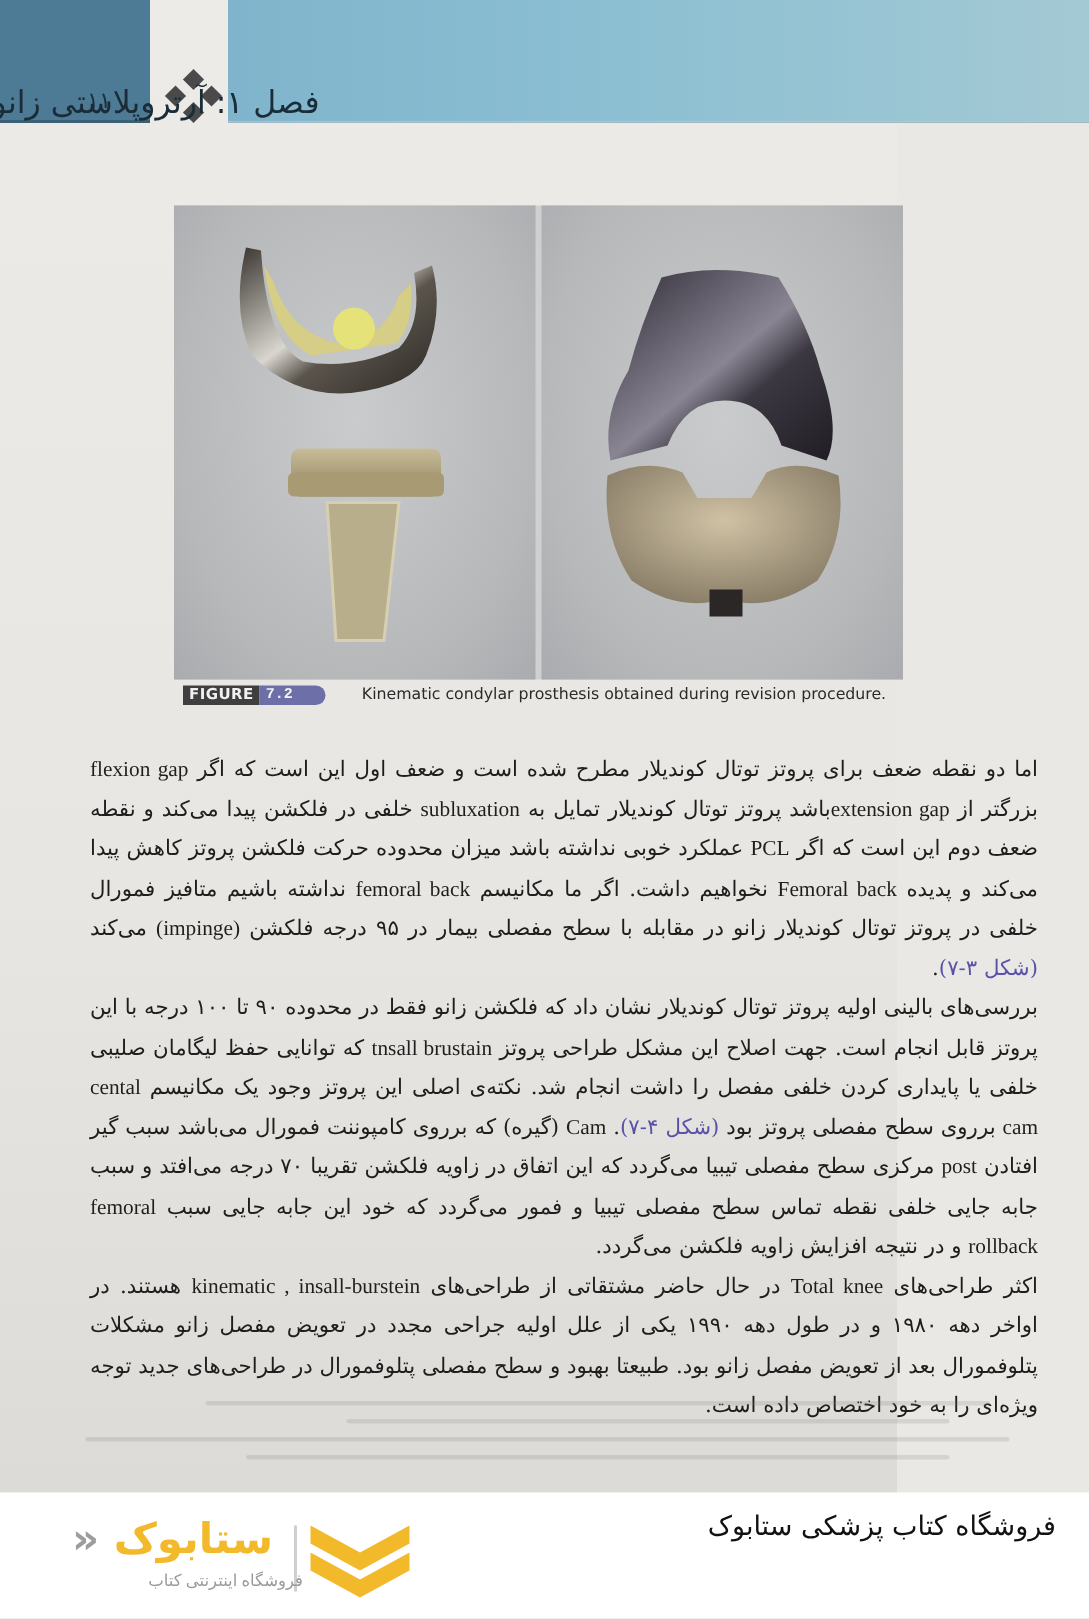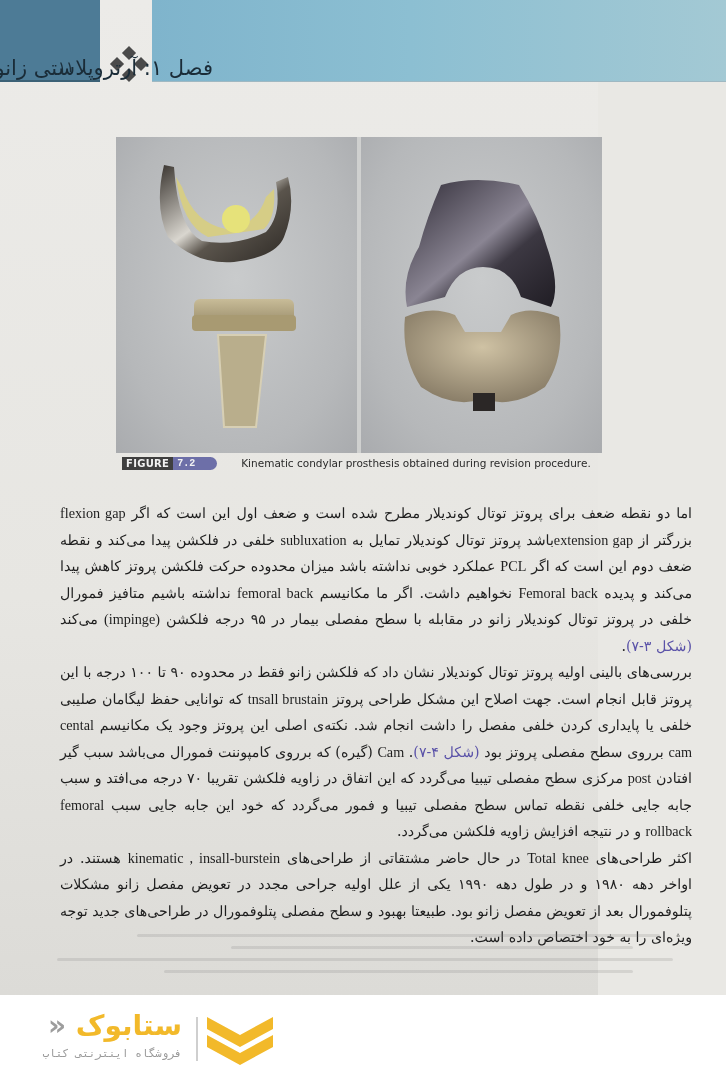--- a/index.html
+++ b/index.html
@@ -99,22 +99,22 @@
   .store-url .hl { color: #f2b92a; }
   .logo-chev { position: absolute; left: 205px; top: 18px; width: 70px; height: 56px; }
   .logo-div { position: absolute; left: 196px; top: 22px; width: 2px; height: 44px; background: #cfcfcf; }
   .logo-word {
     position: absolute; left: 40px; top: 14px; width: 150px; height: 34px;
     font-family: "DejaVu Sans", sans-serif; font-size: 28px; font-weight: bold;
     color: #f2b92a; direction: rtl; text-align: center; letter-spacing: 1px;
   }
   .logo-word .gray { color: #9d9d9d; }
   .logo-sub {
-    position: absolute; left: 39px; top: 52px; width: 146px; direction: rtl;
-    font-family: Liberation Mono, monospace; font-size: 11px; color: #9a9a9a; text-align: center;
+    position: absolute; left: 56px; top: 52px; width: 146px; direction: rtl;
+    font-family: Liberation Serif, serif; font-size: 11px; color: #9a9a9a; text-align: right;
   }
 </style>
 </head>
 <body>
 
 <div class="page">
 
   <div class="hdr-left"></div>
   <div class="page-num">۱۱</div>
   <div class="ornament">
@@ -190,20 +190,21 @@
 
   <div class="bleed">
     <div style="width:78%;margin-left:16%"></div>
     <div style="width:60%;margin-left:30%"></div>
     <div style="width:92%;margin-left:4%"></div>
     <div style="width:70%;margin-left:20%"></div>
   </div>
 </div>
 
 <div class="footer">
+  <div class="store-name">فروشگاه کتاب پزشکی ستابوک</div>
   <svg class="logo-chev" viewBox="0 0 70 56">
     <polygon points="2,4 35,22 68,4 68,16 35,34 2,16" fill="#f2b92a"></polygon>
     <polygon points="2,22 35,40 68,22 68,34 35,52 2,34" fill="#f2b92a"></polygon>
   </svg>
   <div class="logo-div"></div>
   <div class="logo-word"><span>ستابوک</span><span class="gray"> «</span></div>
   <div class="logo-sub">فروشگاه اینترنتی کتاب</div>
 </div>
 
 </body></html>

